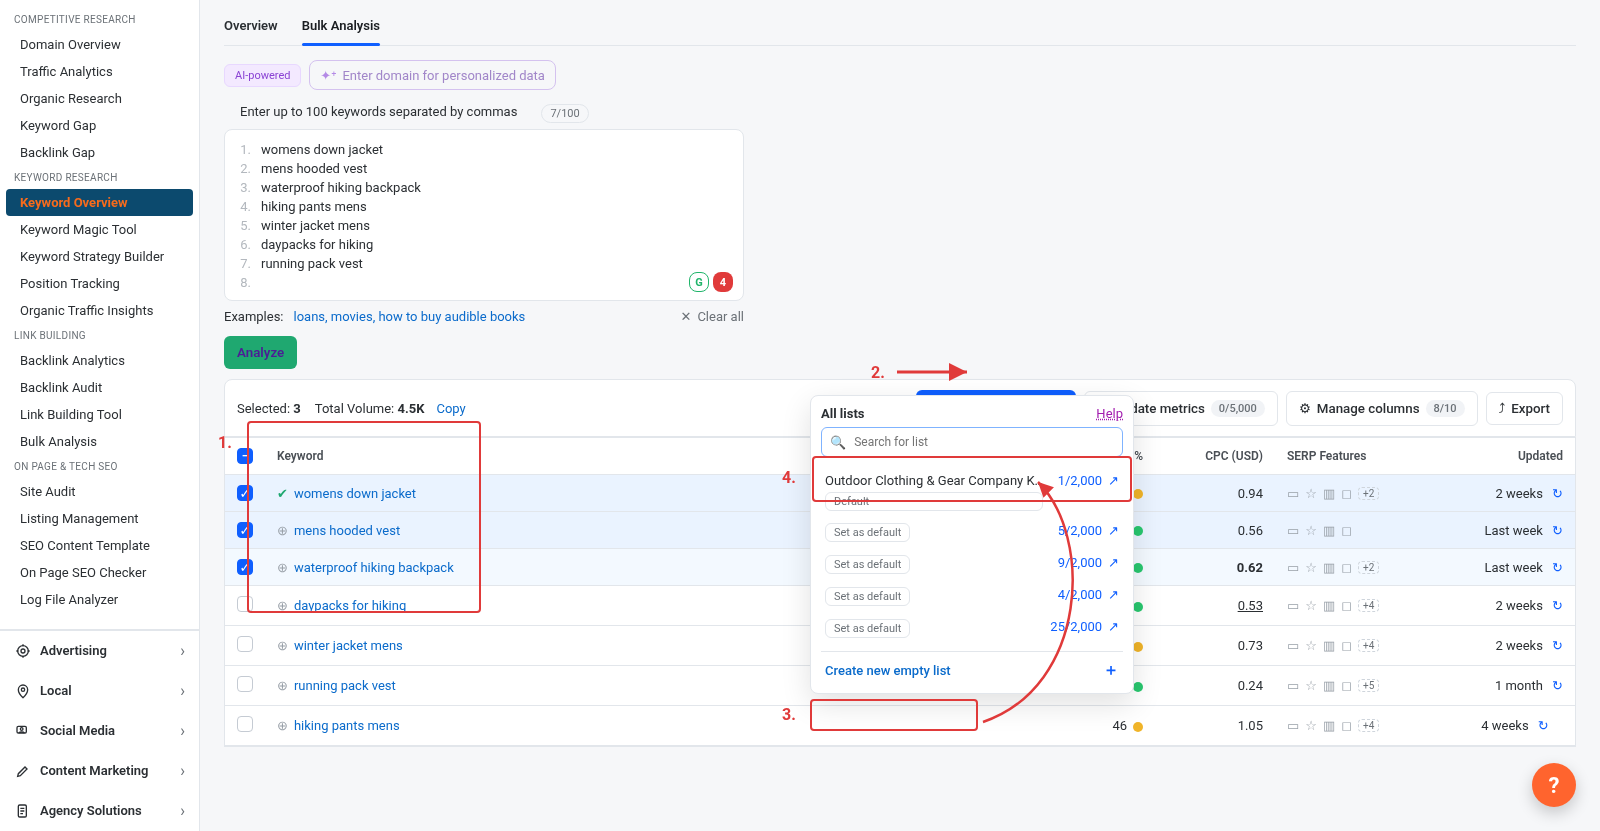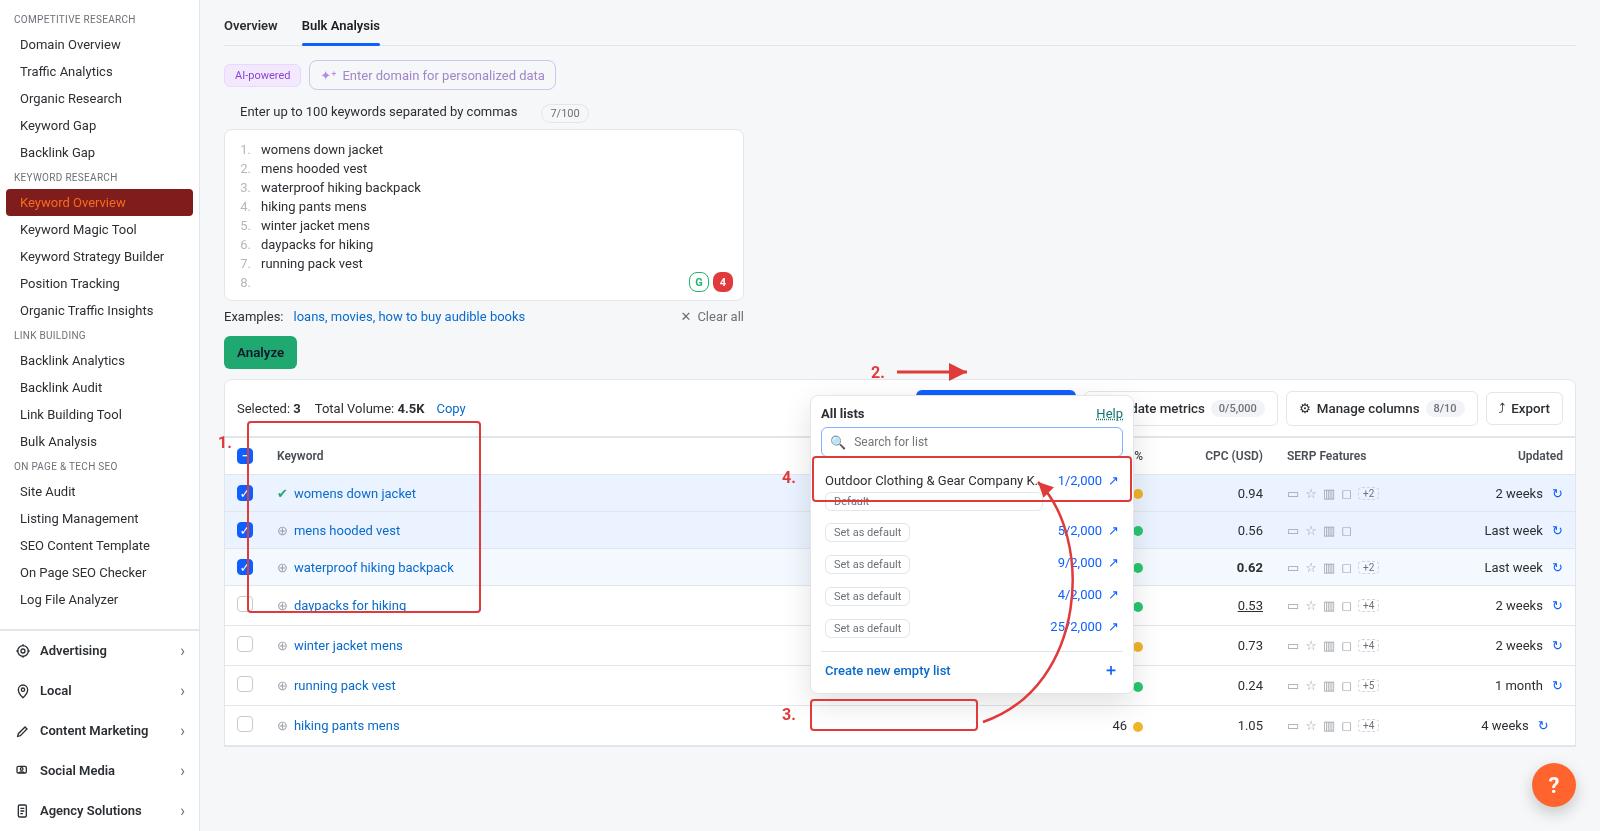--- a/index.html
+++ b/index.html
@@ -6,21 +6,21 @@
     --bg:#f6f7f9;--border:#e2e6eb;--text:#2b2f33;--muted:#6b7177;--blue:#2b70ea;
     --blue-strong:#0f5fff;--purple:#b48ae6;--green:#1fa870;--orange:#f76b1c;
     --red:#e03a3a;--sidebar-w:200px;--highlight:#eaf3ff;--link:#0b6bcb;
   }
   *{box-sizing:border-box;font-family:-apple-system,BlinkMacSystemFont,"Segoe UI",Roboto,Helvetica,Arial,sans-serif}
   body{margin:0;background:var(--bg);color:var(--text);font-size:13px;overflow:hidden;width:1600px;height:831px;position:relative}
   
   .sidebar{position:fixed;left:0;top:0;bottom:0;width:var(--sidebar-w);background:#fff;border-right:1px solid var(--border);padding:8px 0 0 0;overflow:hidden}
   .nav-section-title{font-size:10px;letter-spacing:.3px;color:var(--muted);padding:6px 14px;text-transform:uppercase}
   .nav-item{display:block;padding:6px 14px;color:var(--text);text-decoration:none;border-radius:4px;margin:0 6px}
-  .nav-item.active{background:#7f1d1d;color:var(--orange);font-weight:400}
+  .nav-item.active{background:#0c4a6e;color:var(--orange);font-weight:700}
   .sidebar-bottom{position:absolute;left:0;right:0;bottom:0;border-top:1px solid var(--border)}
   .bottom-item{display:flex;align-items:center;justify-content:space-between;padding:10px 14px;border-bottom:1px solid transparent}
   .bottom-item .ic{width:18px;display:inline-flex;align-items:center;justify-content:center;margin-right:8px;color:#2b2f33}
   .bottom-item:first-child{border-top:1px solid var(--border)}
   .bottom-item .lbl{flex:1;font-weight:600}
   .chev-right::after{content:"›";color:#6b7177;font-size:16px}
   
   .main{position:absolute;left:var(--sidebar-w);right:0;top:0;bottom:0;overflow:auto;padding:0 24px 52px 24px}
   .tabs{border-bottom:1px solid var(--border);display:flex;gap:24px;padding-top:8px}
   .tab{padding:10px 0 12px;color:var(--text);font-weight:600;position:relative}
@@ -40,21 +40,21 @@
   .kw-list li .kw{color:#2b2f33}
   .kw-box .badges{position:absolute;right:10px;bottom:8px;display:flex;gap:4px}
   .badge{display:inline-flex;align-items:center;justify-content:center;border-radius:8px;font-size:11px;font-weight:700}
   .badge.grn{width:20px;height:20px;background:#fff;border:1px solid #21b56b;color:#21b56b}
   .badge.red{width:20px;height:20px;background:#e03a3a;color:#fff}
   .row-examples{display:flex;align-items:center;margin:8px 0 12px;color:var(--text);width:520px}
   .row-examples .lbl{color:var(--text);margin-right:10px}
   .row-examples a{color:var(--link)}
   .row-examples .clear{margin-left:auto;color:var(--muted);display:flex;align-items:center;gap:6px}
   .btn{display:inline-flex;align-items:center;gap:6px;border-radius:6px;padding:8px 12px;font-weight:600;border:1px solid transparent}
-  .btn.green{background:var(--green);color:#0f172a}
+  .btn.green{background:var(--green);color:#4c1d95}
   .btn.blue{background:var(--blue-strong);color:#fff}
   .btn.ghost{background:#fff;border:1px solid var(--border);color:#2b2f33;font-weight:500}
   .toolbar{display:flex;align-items:center;margin-top:10px;background:#fff;border:1px solid var(--border);border-radius:8px 8px 0 0;padding:10px 12px}
   .toolbar .sel{margin-right:14px}
   .toolbar .copy{color:var(--link);margin-left:12px}
   .toolbar .spacer{flex:1}
   .pill-num{background:#f1f3f6;border-radius:999px;padding:2px 8px;font-size:11px;color:var(--muted)}
   
   .tbl{width:100%;background:#fff;border:1px solid var(--border);border-collapse:separate;border-spacing:0;table-layout:fixed}
   .tbl th,.tbl td{border-bottom:1px solid var(--border);padding:10px 12px;font-size:13px;text-align:left;vertical-align:middle;white-space:nowrap;overflow:hidden;text-overflow:ellipsis}
@@ -67,21 +67,21 @@
   .cbx.indet{background:var(--blue-strong);border-color:var(--blue-strong);color:#fff}
   .dot{display:inline-block;width:10px;height:10px;border-radius:50%;margin-left:6px;vertical-align:middle}
   .dot.y{background:#f0b429}.dot.g{background:#29c76f}
   .icons{display:flex;gap:6px;color:#9aa1a9;align-items:center}
   .plus{border:1px dashed #cfd5dc;border-radius:4px;font-size:10px;padding:0 4px;color:#6b7177}
   .updated{color:#2b2f33}
   .refresh{color:var(--blue-strong);margin-left:6px}
   
   .popover{position:absolute;width:324px;background:#fff;border:1px solid var(--border);border-radius:8px;box-shadow:0 10px 30px rgba(0,0,0,.12);padding:10px 10px 6px;z-index:20}
   .pop-head{display:flex;justify-content:space-between;align-items:center;margin-bottom:6px}
-  .pop-head .hlp{color:#0f766e;text-decoration:underline dotted}
+  .pop-head .hlp{color:#a21caf;text-decoration:underline dotted}
   .pop-search{display:flex;align-items:center;gap:6px;border:1.5px solid #7fb3ff;border-radius:6px;padding:6px 8px;margin-bottom:10px}
   .pop-search input{border:0;outline:0;flex:1;font-size:12px}
   .pop-item{display:flex;justify-content:space-between;align-items:flex-start;padding:6px 4px;border-bottom:1px solid transparent}
   .pop-item .left{display:flex;flex-direction:column;gap:4px}
   .pop-item .right{display:flex;align-items:center;gap:6px;color:var(--blue-strong)}
   .pop-item .default{display:inline-block;border:1px solid var(--border);border-radius:6px;padding:2px 8px;font-size:11px;color:#6b7177}
   .pop-foot{display:flex;justify-content:space-between;align-items:center;padding:8px 4px 6px;border-top:1px solid var(--border);margin-top:6px}
   .pop-foot a{color:var(--link);font-weight:500}
   .pop-foot .plusbtn{color:var(--blue-strong);font-weight:700;font-size:16px}
   
@@ -145,35 +145,35 @@
             <path d="M12 22s7-6.5 7-12a7 7 0 1 0-14 0c0 5.5 7 12 7 12Z"></path>
             <circle cx="12" cy="10" r="2.5"></circle>
           </svg>
         </span>
       <span class="lbl">Local</span>
       <span class="chev-right"></span>
     </div>
     <div class="bottom-item">
       <span class="ic">
           <svg width="16" height="16" viewBox="0 0 24 24" fill="none" stroke="currentColor" stroke-width="2">
-            <path d="M4 20l4-1 10-10-3-3L5 16l-1 4Z"></path>
-          </svg>
-        </span>
-      <span class="lbl">Content Marketing</span>
-      <span class="chev-right"></span>
-    </div>
-    <div class="bottom-item">
-      <span class="ic">
-          <svg width="16" height="16" viewBox="0 0 24 24" fill="none" stroke="currentColor" stroke-width="2">
             <rect x="3" y="5" width="14" height="10" rx="2"></rect>
             <circle cx="10" cy="9" r="2"></circle>
             <path d="M6 15c1-2 7-2 8 0"></path>
           </svg>
         </span>
       <span class="lbl">Social Media</span>
+      <span class="chev-right"></span>
+    </div>
+    <div class="bottom-item">
+      <span class="ic">
+          <svg width="16" height="16" viewBox="0 0 24 24" fill="none" stroke="currentColor" stroke-width="2">
+            <path d="M4 20l4-1 10-10-3-3L5 16l-1 4Z"></path>
+          </svg>
+        </span>
+      <span class="lbl">Content Marketing</span>
       <span class="chev-right"></span>
     </div>
     <div class="bottom-item">
       <span class="ic">
           <svg width="16" height="16" viewBox="0 0 24 24" fill="none" stroke="currentColor" stroke-width="2">
             <rect x="5" y="3" width="12" height="18" rx="2"></rect>
             <path d="M8 8h6M8 12h6M8 16h4"></path>
           </svg>
         </span>
       <span class="lbl">Agency Solutions</span>

